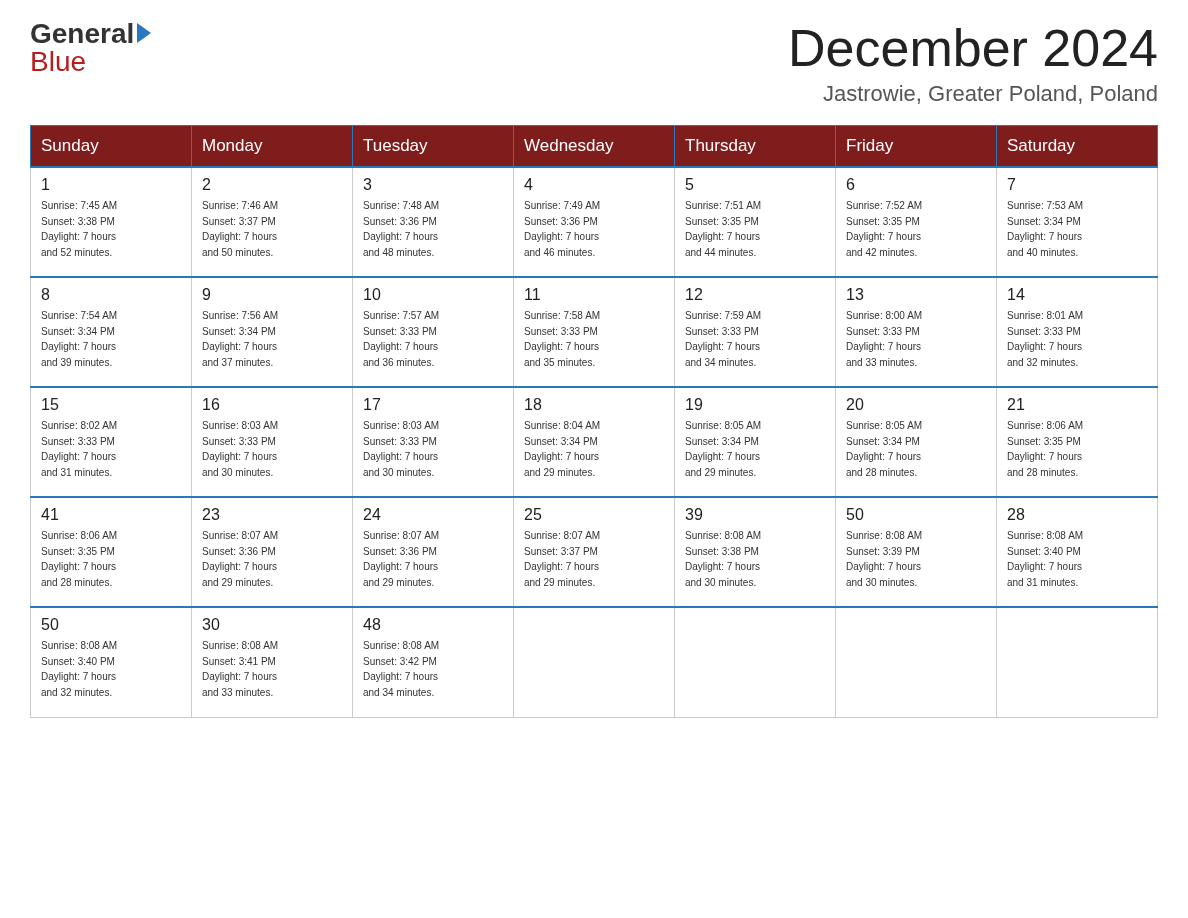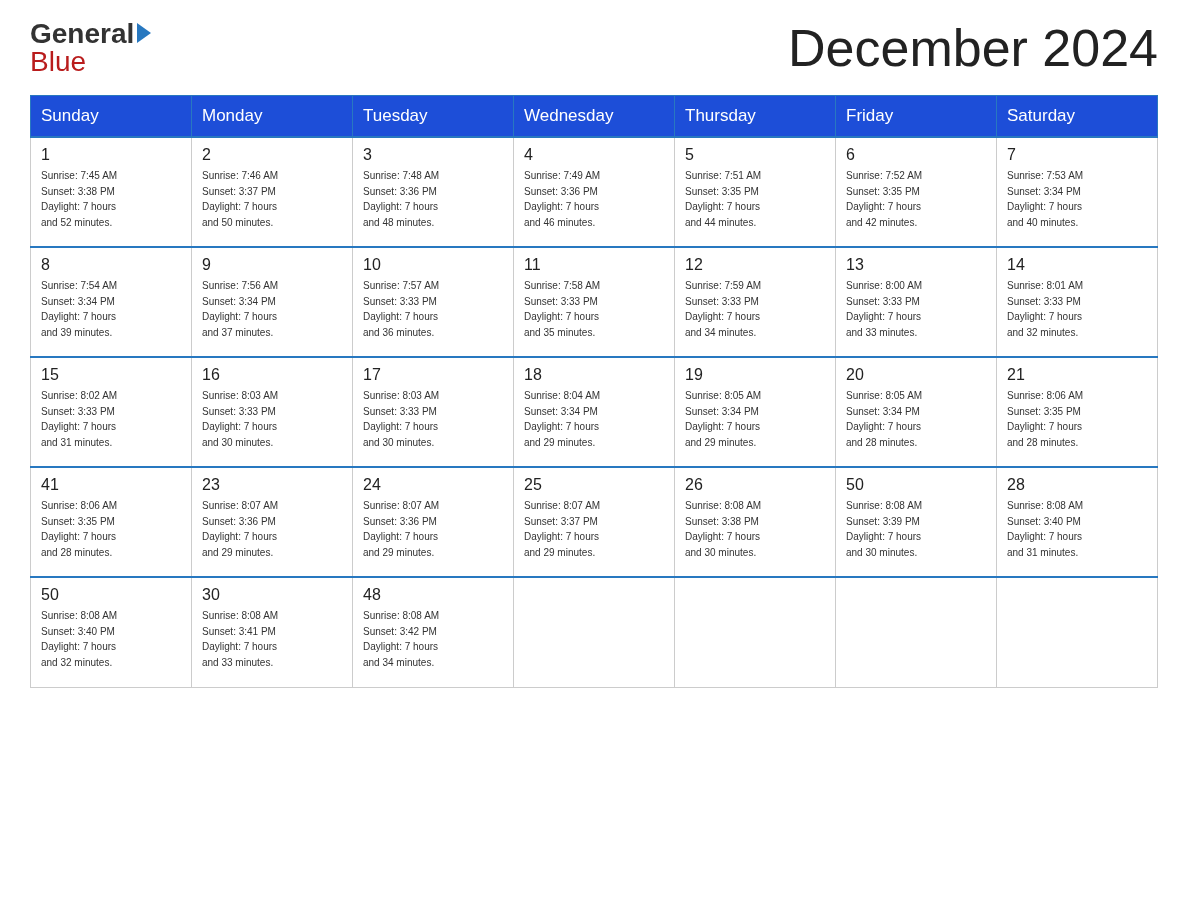--- a/index.html
+++ b/index.html
@@ -57,21 +57,21 @@
       font-size: 22px;
       color: #555;
       margin-top: 4px;
     }
     table {
       width: 100%;
       border-collapse: collapse;
       table-layout: fixed;
     }
     thead tr th {
-      background: #1d4ed8;
+      background: #7f1d1d;
       color: #fff;
       font-size: 17px;
       font-weight: normal;
       padding: 10px 10px;
       text-align: left;
       border: 1px solid #2878c0;
     }
     tbody tr td {
       vertical-align: top;
       padding: 8px 10px;
@@ -103,20 +103,21 @@
 <div class="header">
   <div class="logo">
     <div style="display:flex; align-items:center;">
       <span class="logo-general">General</span>
       <div class="logo-triangle"></div>
     </div>
     <span class="logo-blue">Blue</span>
   </div>
   <div class="title-block">
     <div class="month-title">December 2024</div>
+    <div class="location-title">Jastrowie, Greater Poland, Poland</div>
   </div>
 </div>
 
 <table>
   <thead>
     <tr>
     <th>Sunday</th>
         <th>Monday</th>
         <th>Tuesday</th>
         <th>Wednesday</th>
@@ -352,21 +353,21 @@
         <td>
           <span class="day-num">25</span>
         <div class="day-info">
           Sunrise: 8:07 AM<br>
           Sunset: 3:37 PM<br>
           Daylight: 7 hours<br>
           and 29 minutes.
         </div>
         </td>
         <td>
-          <span class="day-num">26</span>
+          <span class="day-num">39</span>
         <div class="day-info">
           Sunrise: 8:08 AM<br>
           Sunset: 3:38 PM<br>
           Daylight: 7 hours<br>
           and 30 minutes.
         </div>
         </td>
         <td>
           <span class="day-num">50</span>
         <div class="day-info">

